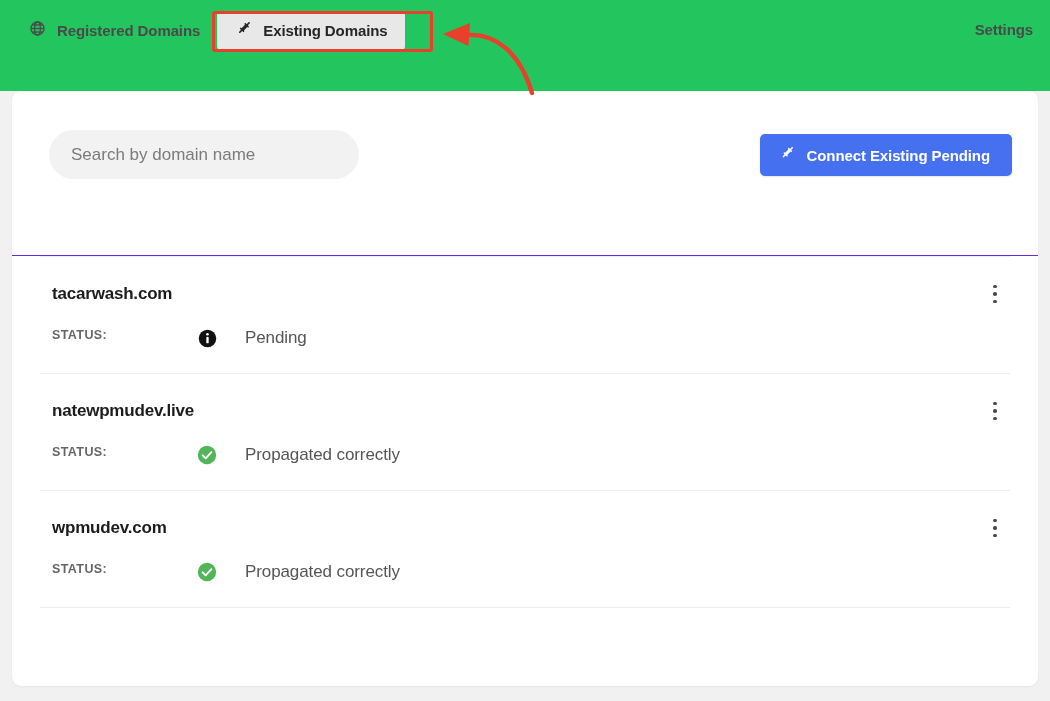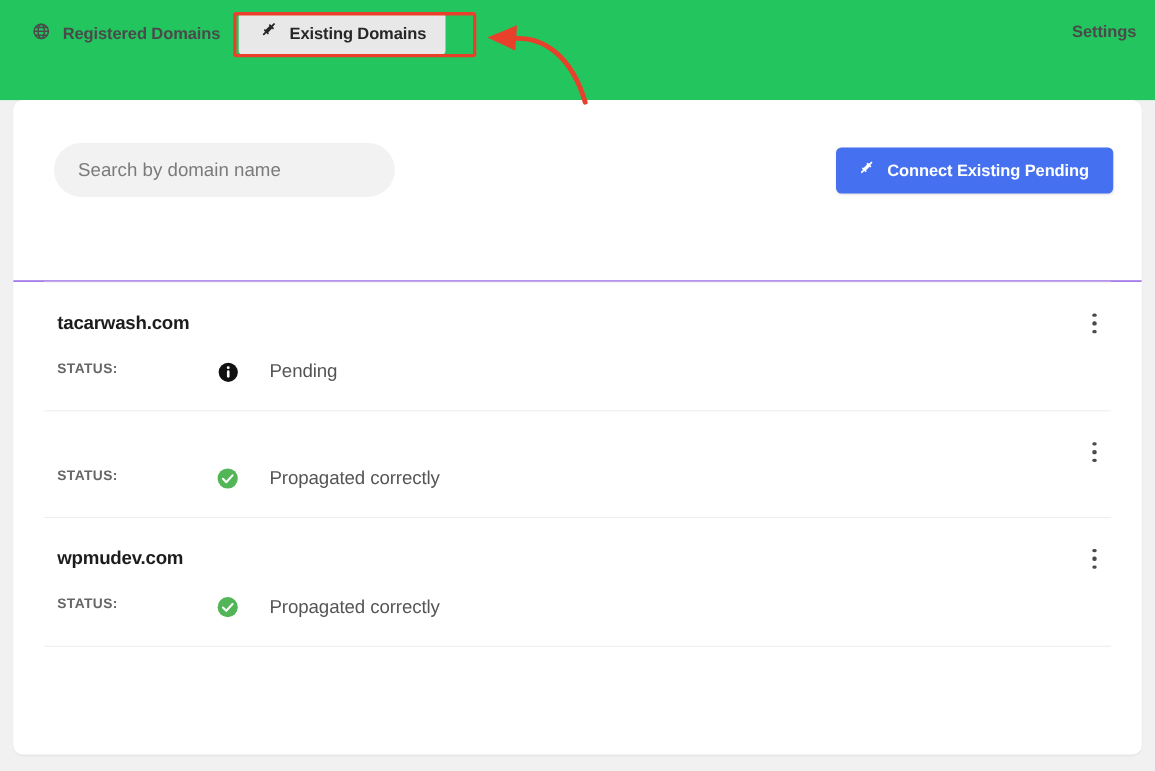--- a/index.html
+++ b/index.html
@@ -303,20 +303,21 @@
     </div>
     <div class="row-menu">
       <span></span>
           <span></span>
           <span></span>
     </div>
   </div>
 
   <div class="list-divider"></div>
   <div class="domain-row">
+    <div class="domain-name">natewpmudev.live</div>
     <div class="status-line">
       <span class="status-label">STATUS:</span>
       <span class="status-icon">
             <svg width="20" height="20" viewBox="0 0 24 24">
               <circle cx="12" cy="12" r="11" fill="#52b557"></circle>
      <path d="M6.8 12.4 L10.4 16 L17.3 8.6" stroke="#fff" stroke-width="2.3" fill="none" stroke-linecap="round" stroke-linejoin="round"></path>
             </svg>
           </span>
       <span class="status-text">Propagated correctly</span>
     </div>

